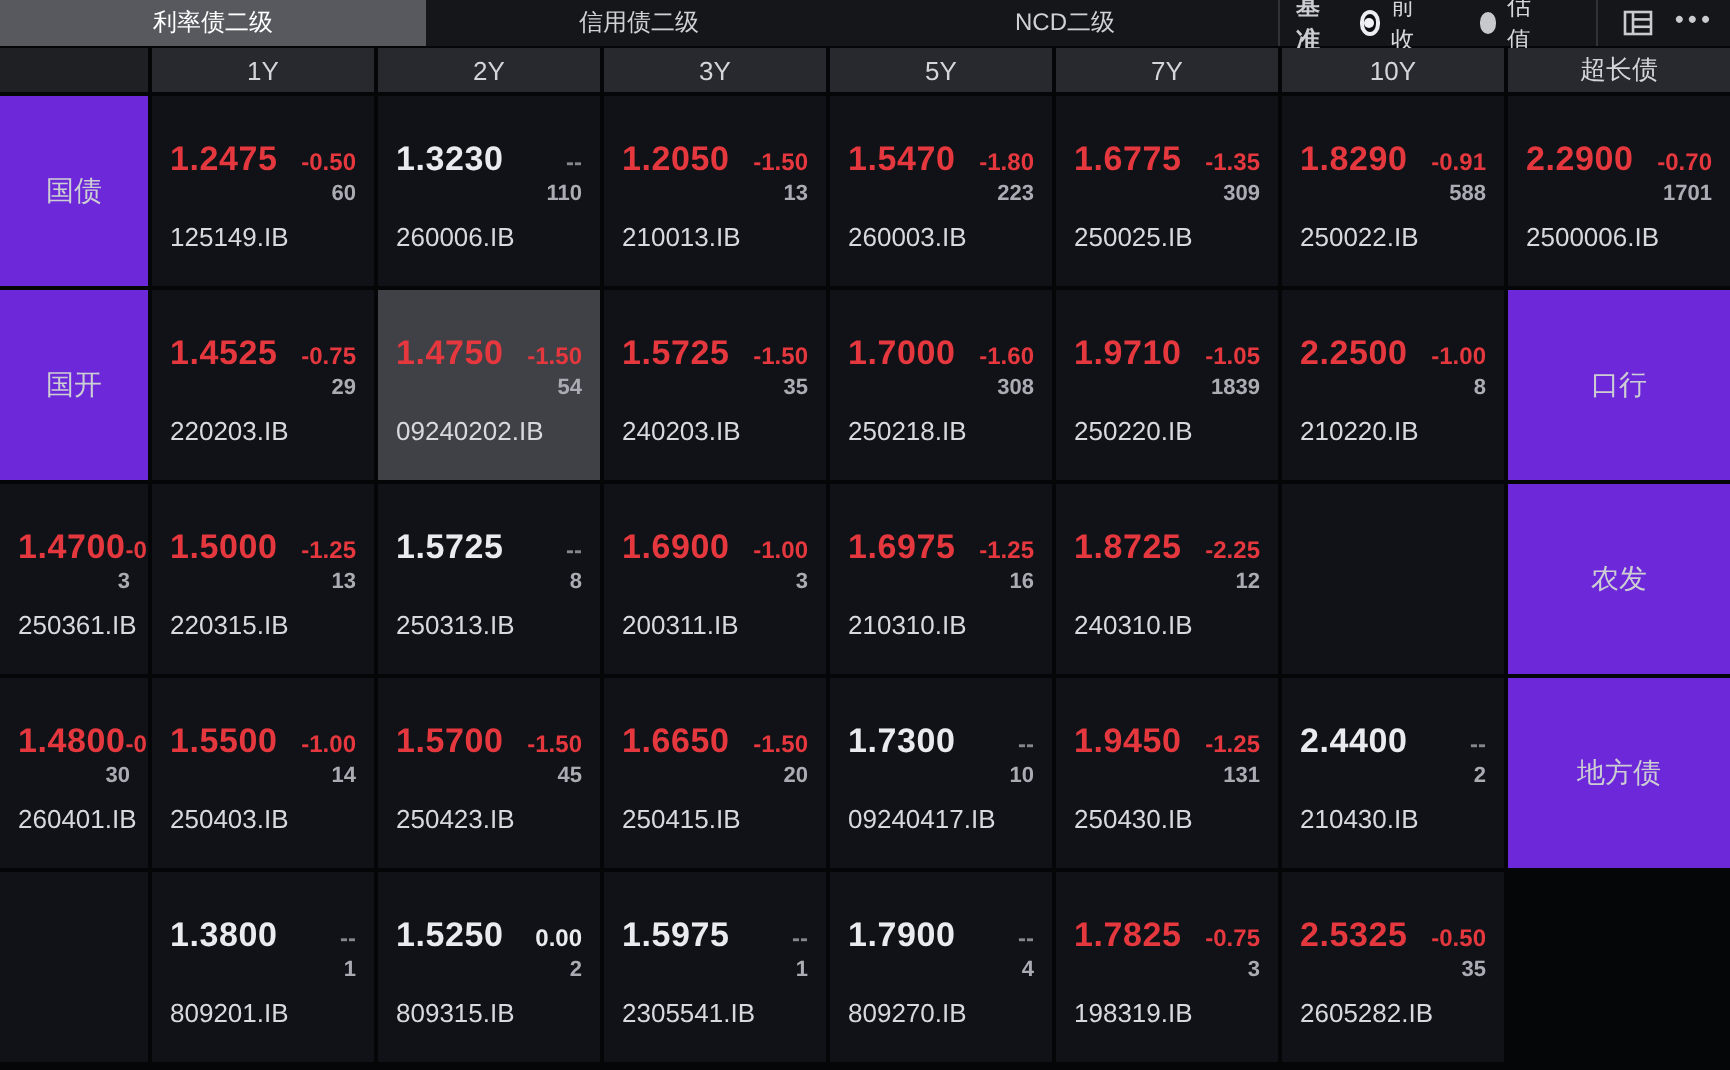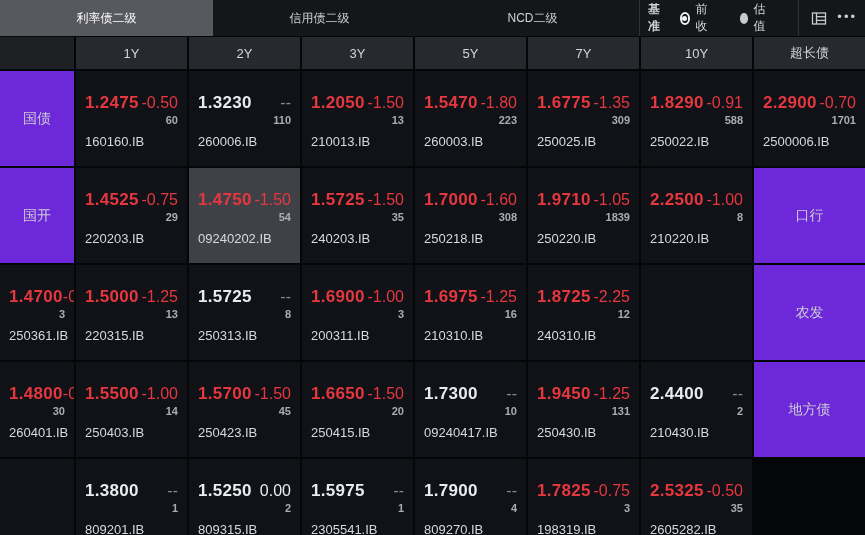--- a/index.html
+++ b/index.html
@@ -1,49 +1,49 @@
 <!DOCTYPE html>
 <html><head>
 <meta charset="utf-8">
 <style>
   html,body{margin:0;padding:0;background:#050608;}
   body{width:865px;height:535px;overflow:hidden;font-family:"Liberation Sans","DejaVu Sans",sans-serif;
        -webkit-font-smoothing:antialiased;}
   
-  .tabbar{display:flex;height:36px;background:#15161a;align-items:stretch;}
+  .tabbar{display:flex;height:23px;background:#15161a;align-items:stretch;}
   .tab{flex:0 0 213px;display:flex;align-items:center;justify-content:center;
        font-size:12px;color:#cfd1d6;cursor:default;}
   .tab.active{background:#58595f;color:#ffffff;}
   .controls{flex:1;display:flex;align-items:center;border-left:1px solid #313238;
             padding:0 8px;font-size:12px;color:#d4d6da;}
   .bench-label{margin-right:12px;font-weight:bold;color:#c9ccd1;}
   .radio-opt{display:flex;align-items:center;margin-right:26px;cursor:default;}
   .radio{width:11px;height:11px;border-radius:50%;margin-right:5px;position:relative;box-sizing:border-box;}
   .radio.selected{border:2px solid #eceeef;background:#0f1013;width:13px;height:13px;}
   .radio.selected::after{content:"";position:absolute;left:50%;top:50%;width:5px;height:5px;
                          margin:-2.5px 0 0 -2.5px;border-radius:50%;background:#f2f3f4;}
   .radio.unselected{background:#c7c9cc;}
   .icon-group{margin-left:auto;display:flex;align-items:center;gap:10px;
               border-left:1px solid #313238;padding-left:12px;height:100%;}
   .layout-icon{display:flex;align-items:center;}
   .more-icon{color:#c9cbce;font-size:13px;letter-spacing:2px;line-height:1;padding-bottom:4px;}
   
-  .header-row{display:grid;grid-template-columns:74px repeat(7,1fr);gap:2px;height:32px;margin-top:1px;}
+  .header-row{display:grid;grid-template-columns:74px repeat(7,1fr);gap:2px;height:22px;margin-top:1px;}
   .corner{background:#1f2024;}
   .hcell{background:#28292e;display:flex;align-items:center;justify-content:center;
          font-size:13px;color:#d3d5d9;}
   
   .grid{display:grid;grid-template-columns:74px repeat(7,1fr);grid-auto-rows:95px;gap:2px;margin-top:2px;}
   .rowlabel{background:#6d28d9;display:flex;align-items:center;justify-content:center;
             font-size:14px;color:#ccced3;}
   .cell{background:#111217;padding:22px 9px 0 9px;box-sizing:border-box;overflow:hidden;}
   .cell.hl{background:#404147;}
   .price-line{display:flex;justify-content:space-between;align-items:baseline;}
   .price{font-size:17px;font-weight:bold;letter-spacing:.3px;}
-  .change{font-size:16px;font-weight:normal;}
+  .change{font-size:12px;font-weight:bold;}
   .count{text-align:right;font-size:11px;font-weight:bold;color:#a9adb3;margin-top:1px;}
   .code{font-size:13px;color:#d6d9dd;margin-top:8px;}
   .red{color:#e5383e;}
   .white{color:#e9ebee;}
   .gray{color:#84888e;}
 </style>
 </head>
 <body>
 
 <div class="tabbar">
@@ -88,21 +88,21 @@
 
 <div class="grid">
 
 <div class="rowlabel">国债</div>
     <div class="cell">
       <div class="price-line">
         <span class="price red">1.2475</span>
         <span class="change red">-0.50</span>
       </div>
       <div class="count">60</div>
-      <div class="code">160160.IB</div>
+      <div class="code">125149.IB</div>
     </div>
     <div class="cell">
       <div class="price-line">
         <span class="price white">1.3230</span>
         <span class="change gray">--</span>
       </div>
       <div class="count">110</div>
       <div class="code">260006.IB</div>
     </div>
     <div class="cell">

